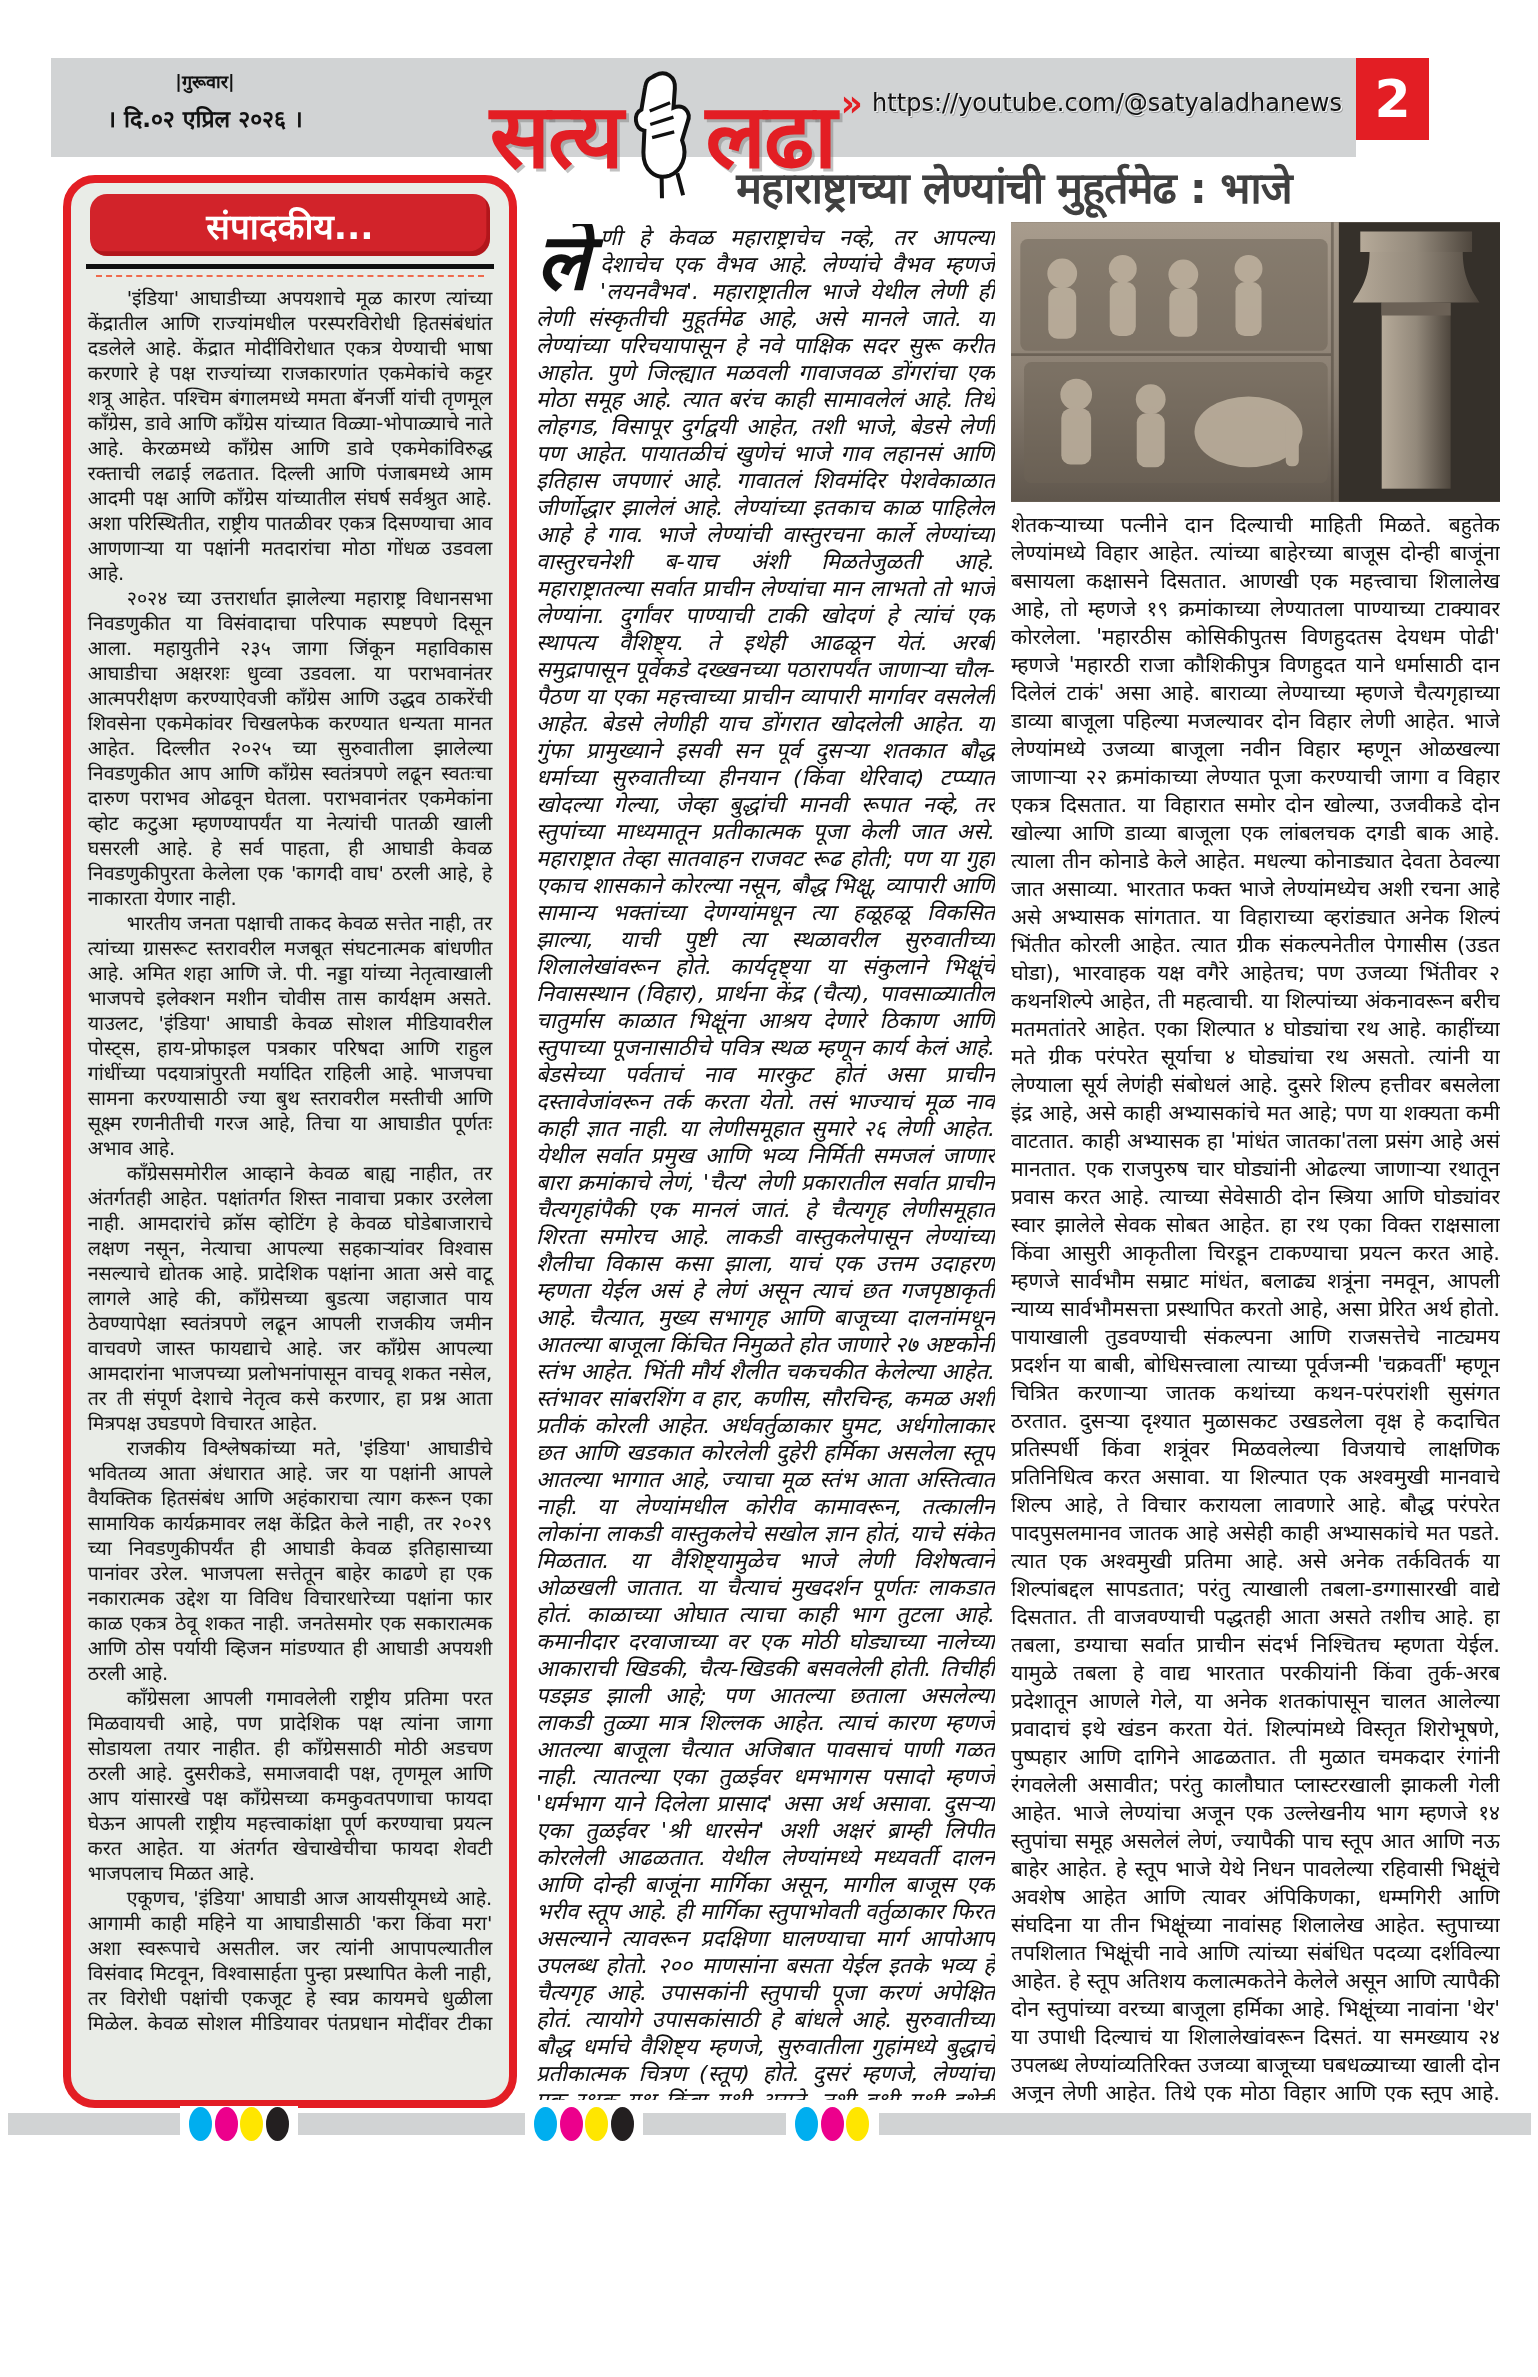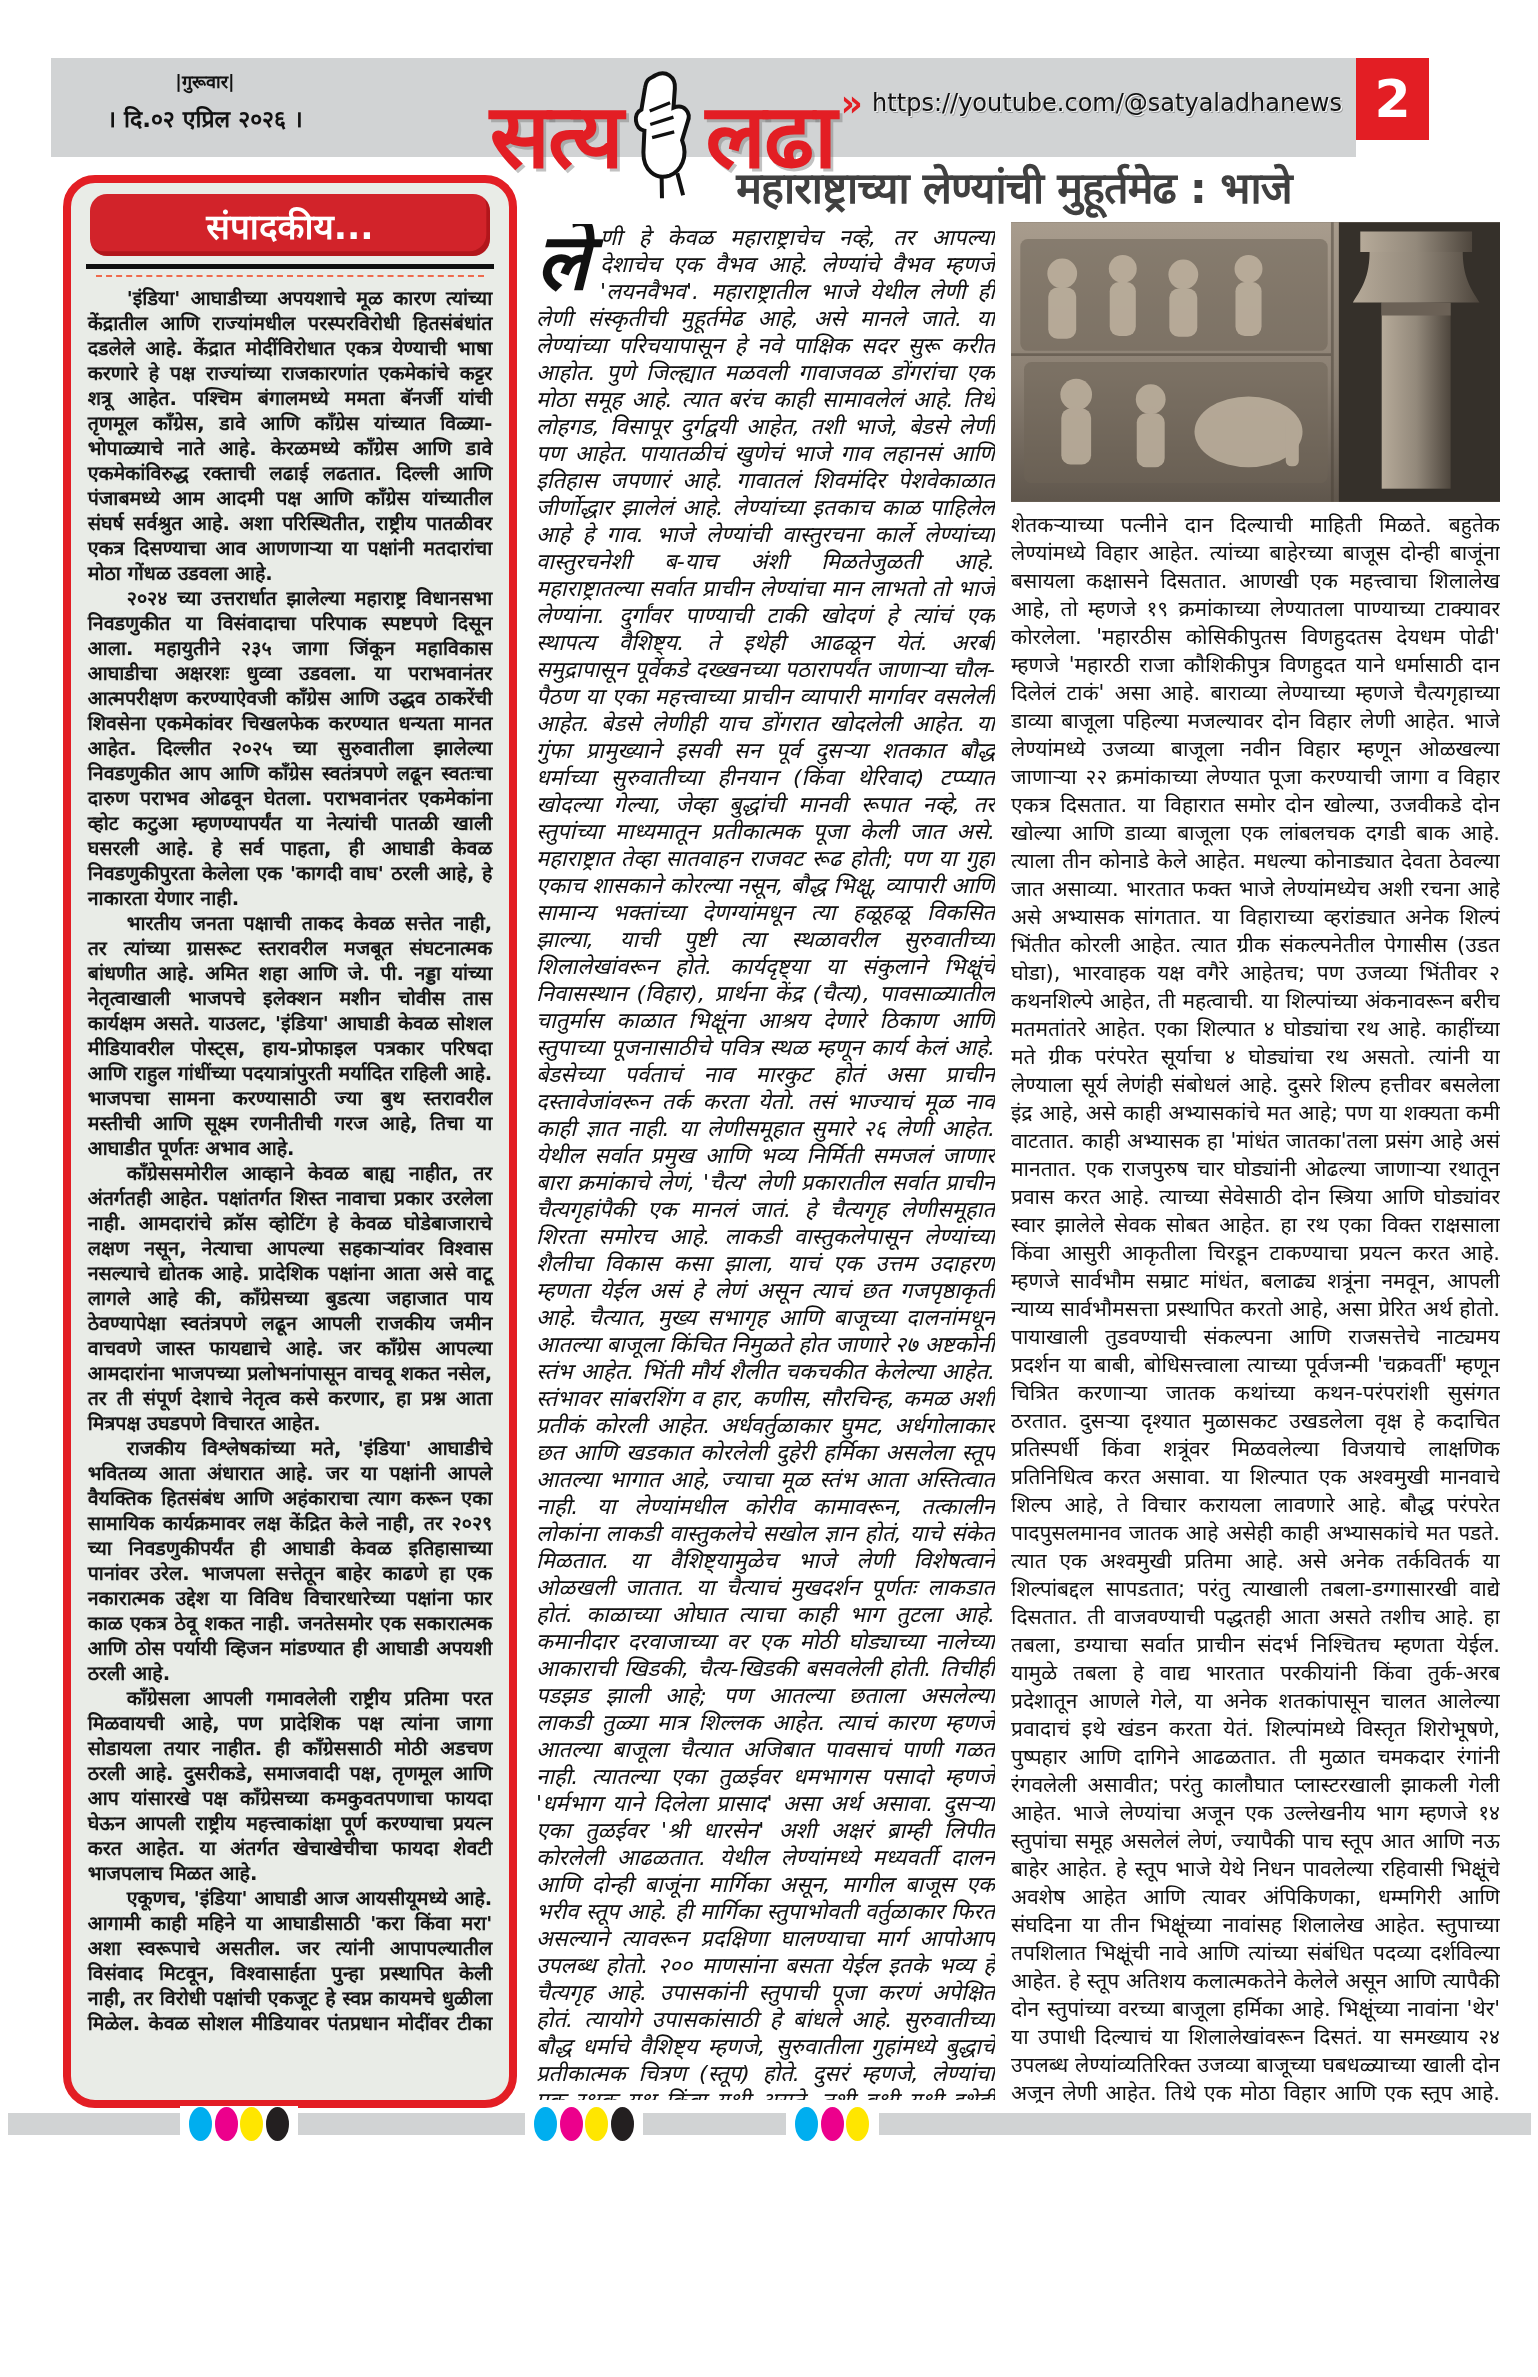--- a/index.html
+++ b/index.html
@@ -37,21 +37,21 @@
   .editorial-box{left:63px;top:175px;width:454px;height:1933px;background:var(--ed-bg);
     border:8.4px solid var(--accent);border-radius:32px;overflow:hidden;padding:9.3px 13px 0 13px;}
   .ed-kicker{margin:1.9px auto 7.5px auto;width:97%;height:62px;background:var(--accent-dark);
     border-radius:17px;display:flex;align-items:center;justify-content:center;
     box-shadow:inset -3.7px -4.7px 0 rgba(120,0,0,.35);}
   .ed-kicker span{color:#fff;font-size:35px;font-weight:800;}
   .ed-rule{height:5.6px;background:#101010;margin:0 1.9px 5.6px 1.9px;}
   .ed-title{text-align:center;font-size:32px;font-weight:800;color:#000;margin:7.5px 0 5.6px 0;}
   .ed-divider{border-top:2.8px dashed #ef6a4d;width:94%;margin:5.6px auto 7.5px auto;}
   .ed-body{height:1753px;overflow:hidden;padding:1.9px 3.7px;}
-  .ed-p{margin:0;text-indent:39px;font-size:19.6px;line-height:25px;text-align:justify;color:#161616;font-weight:bold;}
+  .ed-p{margin:0;text-indent:39px;font-size:19.6px;line-height:25px;text-align:justify;color:#161616;}
 
   
   .headline{left:527px;top:157px;width:974px;text-align:center;font-size:43px;font-weight:800;
     color:#404040;letter-spacing:-0.9px;white-space:nowrap;}
   .central-col{left:536px;top:224px;width:459px;height:1876px;overflow:hidden;
     font-style:italic;font-size:22px;line-height:27px;text-align:justify;color:#111;}
   .dropcap{float:left;font-size:78px;line-height:58px;padding:9.3px 11.2px 1.9px 0;font-weight:600;font-style:italic;}
   .right-col{left:1011px;top:511px;width:489px;height:1592px;overflow:hidden;
     font-size:21px;line-height:28px;text-align:justify;color:#111;}
 

